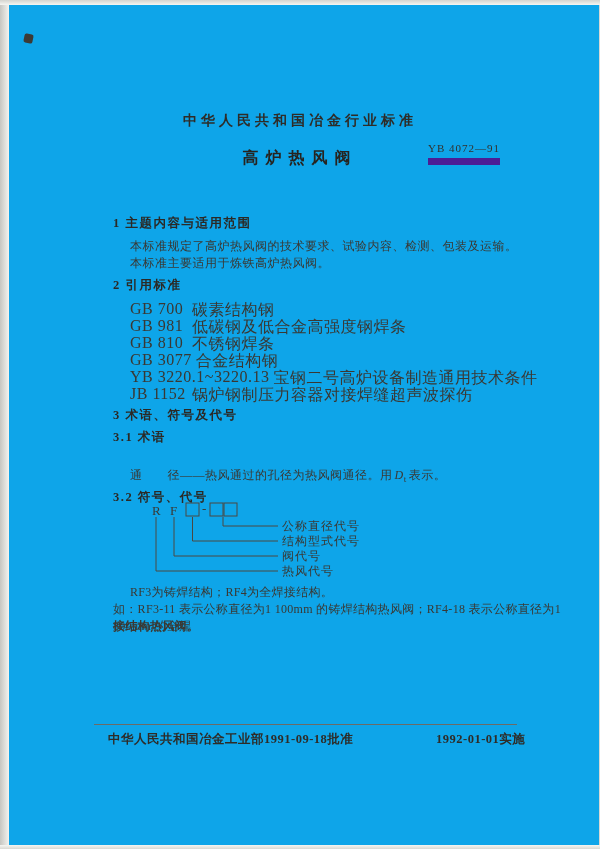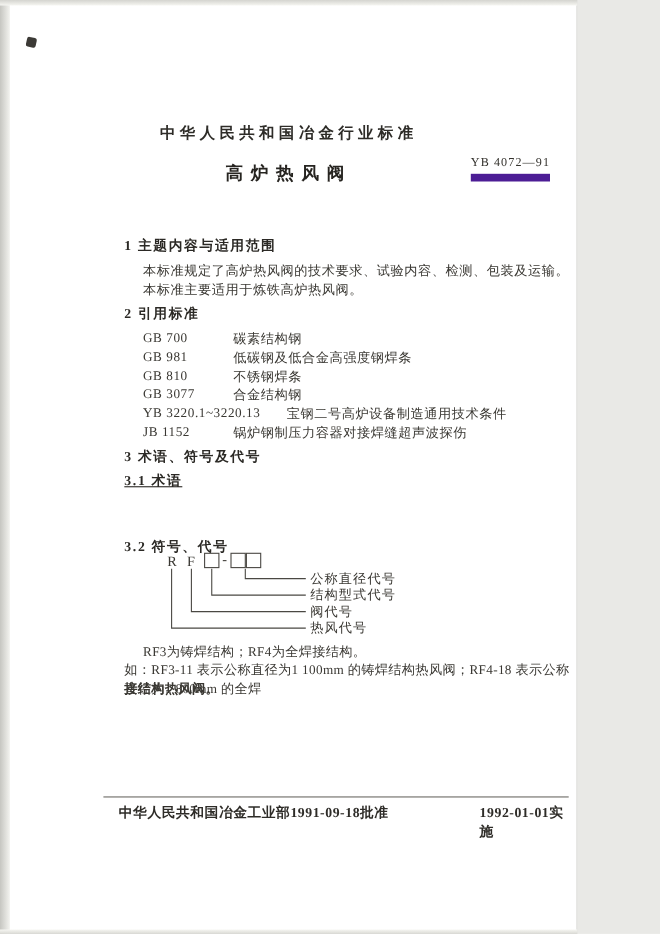--- a/index.html
+++ b/index.html
@@ -1,39 +1,39 @@
 <!DOCTYPE html>
 <html><head>
 <meta charset="utf-8">
 <style>
   * { margin:0; padding:0; box-sizing:border-box; }
   html,body { width:600px; height:849px; }
   body { background:#e9e9e6; font-family:"Liberation Serif","DejaVu Serif",serif; }
   .page {
-    position:relative; width:525px; height:849px; overflow:hidden;
-    background:#ffffff; color:#36342f;
+    position:relative; width:600px; height:849px; overflow:hidden;
+    background:#0ea5e9; color:#36342f;
     box-shadow: inset 0 0 0 1px #d8d8d4;
   }
   .edge-left { position:absolute; left:0; top:0; width:9px; height:100%;
     background:linear-gradient(90deg,#c6c6c1,#f3f3ef); }
   .edge-top { position:absolute; left:0; top:0; width:100%; height:5px;
     background:linear-gradient(180deg,#d4d4cf,#f6f6f2); }
   .edge-bottom { position:absolute; left:0; bottom:0; width:100%; height:4px;
     background:linear-gradient(0deg,#d9d9d4,#f6f6f2); }
   .artifact { position:absolute; left:24px; top:34px; width:9px; height:9px;
     background:#3c3a36; border-radius:2px; transform:rotate(12deg); }
   .abs { position:absolute; }
   .center { left:0; right:0; text-align:center; }
   .org-line { top:112px; font-size:14px; font-weight:bold; letter-spacing:4px; color:#2e2c28; }
   .doc-title { top:148px; font-size:16px; font-weight:bold; letter-spacing:7px; color:#262420; }
   .std-num { top:142px; left:428px; font-size:11px; letter-spacing:1px;
     padding-bottom:4px; border-bottom:7px solid #4c1d95; color:#33312c; }
   .h1 { font-size:12.5px; font-weight:bold; letter-spacing:1.5px; color:#2b2925; }
   .para { font-size:12px; letter-spacing:0.5px; color:#3a3833; }
-  .ref-row { display:flex; font-size:12px; letter-spacing:0.5px; color:#3a3833;gap:20px; }
+  .ref-row { display:flex; font-size:16px; letter-spacing:0.5px; color:#3a3833; }
   .ref-code { min-width:58px; margin-right:4px; white-space:nowrap; }
   .term .sym { font-style:italic; padding-left:2px; }
   .term .sub { font-size:9px; vertical-align:sub; padding-right:2px; }
   .note { font-size:12px; letter-spacing:0.3px; color:#3a3833; }
   .footer-rule { top:724px; left:94px; width:423px; border-top:1px solid #6d6b65; }
   .footer-text { top:731px; font-size:12.5px; font-weight:bold; letter-spacing:0.5px; color:#2e2c28; }
   svg text { fill:#3a3833; font-family:"Liberation Serif","DejaVu Serif",serif; }
   svg .sym-letter { font-size:13px; }
   svg .diag-label { font-size:12px; letter-spacing:1px; }
   svg rect.codebox { fill:none; stroke:#4a4843; stroke-width:1; }
@@ -76,22 +76,25 @@
   <div class="abs ref-row" style="top:368px;left:130px;">
     <span class="ref-code">YB 3220.1~3220.13</span>
     <span>宝钢二号高炉设备制造通用技术条件</span>
   </div>
   <div class="abs ref-row" style="top:385px;left:130px;">
     <span class="ref-code">JB 1152</span>
     <span>锅炉钢制压力容器对接焊缝超声波探伤</span>
   </div>
 
   <div class="abs h1" style="top:407px;left:113px;">3 术语、符号及代号</div>
-  <div class="abs h1" style="top:429px;left:113px;text-decoration:underline;">3.1 术语</div>
+  <div class="abs h1" style="top:429px;left:113px;">3.1 术语</div>
 
+  <div class="abs para term" style="top:467px;left:130px;">
+    <span>通　　径——热风通过的孔径为热风阀通径。用</span><span class="sym">D</span><span class="sub">t</span><span>表示。</span>
+  </div>
 
   <div class="abs h1" style="top:489px;left:113px;">3.2 符号、代号</div>
 
   <svg class="abs" style="top:498px;left:140px;" width="340" height="100" viewBox="0 0 340 100">
     <text x="12" y="17" class="sym-letter">R</text>
     <text x="30" y="17" class="sym-letter">F</text>
     <rect class="codebox" x="46" y="5" width="13" height="13"></rect>
     <text x="62" y="15" class="sym-letter">-</text>
     <rect class="codebox" x="70" y="5" width="13" height="13"></rect>
     <rect class="codebox" x="84" y="5" width="13" height="13"></rect>

